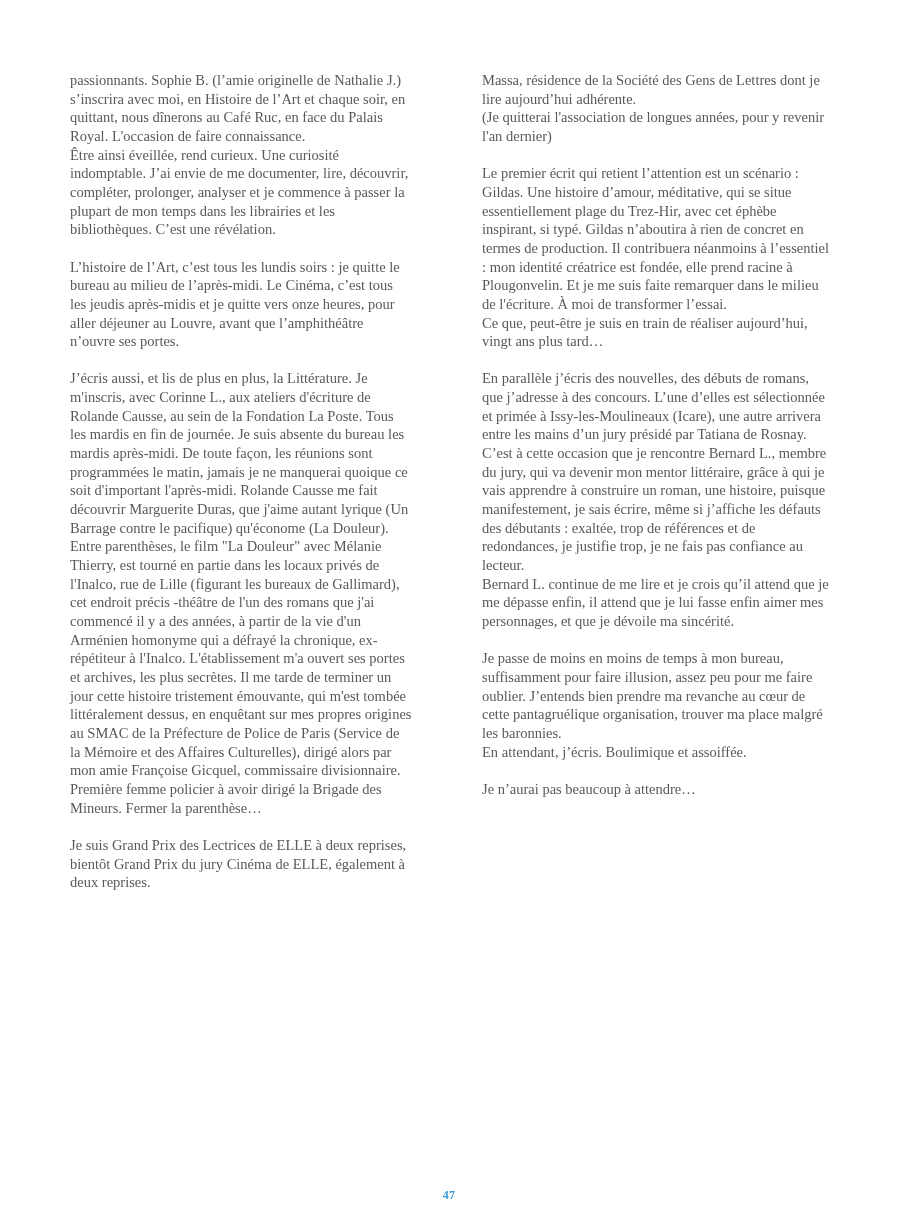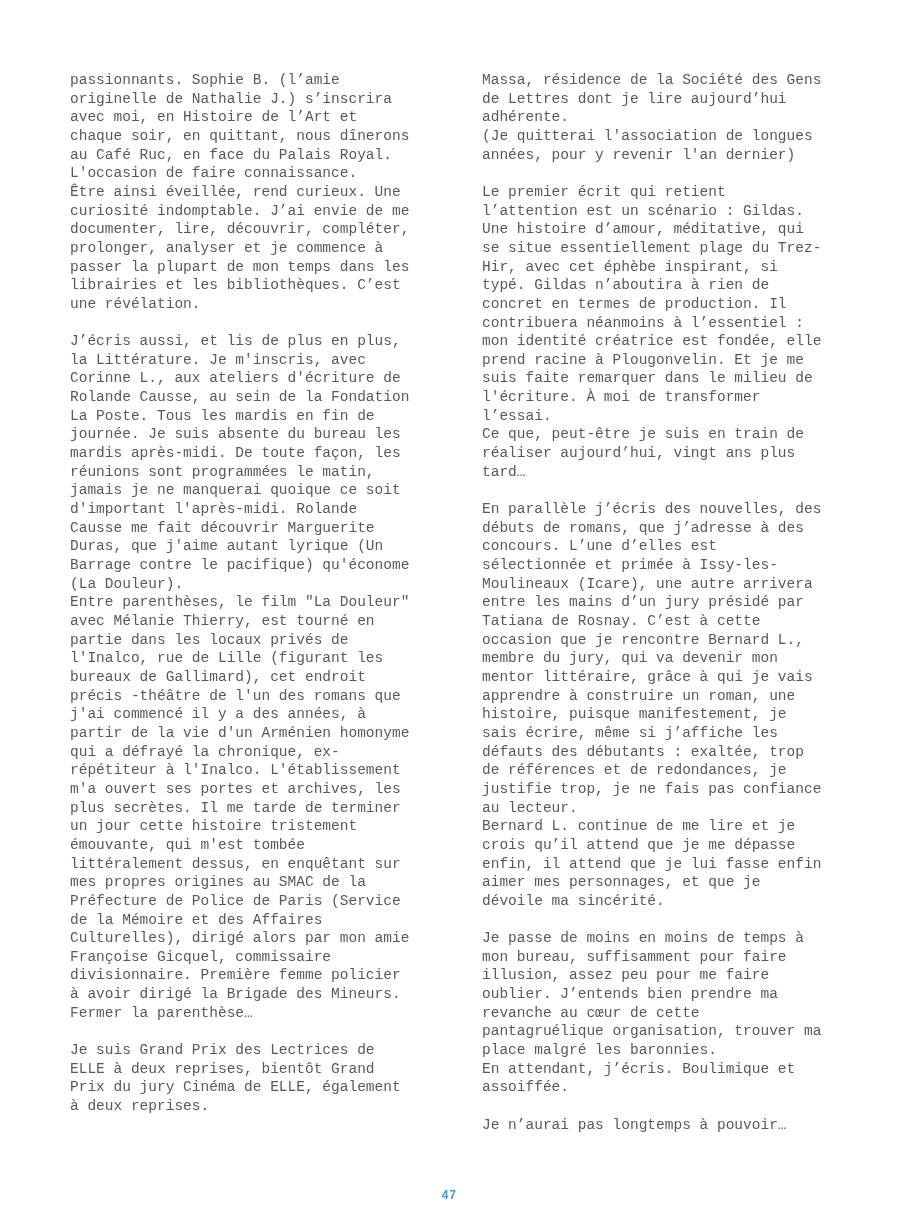--- a/index.html
+++ b/index.html
@@ -5,21 +5,21 @@
   html, body {
     margin: 0;
     padding: 0;
     background: #ffffff;
   }
   .page {
     position: relative;
     width: 898px;
     height: 1228px;
     background: #ffffff;
-    font-family: Liberation Mono, monospace;
+    font-family: Liberation Serif, serif;
     color: #58595c;
     overflow: hidden;
   }
   .column {
     position: absolute;
     top: 71px;
     font-size: 14.5px;
     line-height: 18.65px;
     text-align: left;
   }
@@ -46,29 +46,30 @@
     letter-spacing: 0.3px;
   }
 </style>
 </head>
 <body>
 
 <div class="page" style="color: rgb(88, 89, 92);">
   <div class="column column-left">
       <p>passionnants. Sophie B. (l’amie originelle de Nathalie J.) s’inscrira avec moi, en Histoire de l’Art et chaque soir, en quittant, nous dînerons au Café Ruc, en face du Palais Royal. L'occasion de faire connaissance.
 Être ainsi éveillée, rend curieux. Une curiosité indomptable. J’ai envie de me documenter, lire, découvrir, compléter, prolonger, analyser et je commence à passer la plupart de mon temps dans les librairies et les bibliothèques. C’est une révélation.</p>
+      <p>L’histoire de l’Art, c’est tous les lundis soirs : je quitte le bureau au milieu de l’après-midi. Le Cinéma, c’est tous les jeudis après-midis et je quitte vers onze heures, pour aller déjeuner au Louvre, avant que l’amphithéâtre n’ouvre ses portes.</p>
       <p>J’écris aussi, et lis de plus en plus, la Littérature. Je m'inscris, avec Corinne L., aux ateliers d'écriture de Rolande Causse, au sein de la Fondation La Poste. Tous les mardis en fin de journée. Je suis absente du bureau les mardis après-midi. De toute façon, les réunions sont programmées le matin, jamais je ne manquerai quoique ce soit d'important l'après-midi. Rolande Causse me fait découvrir Marguerite Duras, que j'aime autant lyrique (Un Barrage contre le pacifique) qu'économe (La Douleur).
 Entre parenthèses, le film "La Douleur" avec Mélanie Thierry, est tourné en partie dans les locaux privés de l'Inalco, rue de Lille (figurant les bureaux de Gallimard), cet endroit précis -théâtre de l'un des romans que j'ai commencé il y a des années, à partir de la vie d'un Arménien homonyme qui a défrayé la chronique, ex-répétiteur à l'Inalco. L'établissement m'a ouvert ses portes et archives, les plus secrètes. Il me tarde de terminer un jour cette histoire tristement émouvante, qui m'est tombée littéralement dessus, en enquêtant sur mes propres origines au SMAC de la Préfecture de Police de Paris (Service de la Mémoire et des Affaires Culturelles), dirigé alors par mon amie Françoise Gicquel, commissaire divisionnaire. Première femme policier à avoir dirigé la Brigade des Mineurs. Fermer la parenthèse…</p>
       <p>Je suis Grand Prix des Lectrices de ELLE à deux reprises, bientôt Grand Prix du jury Cinéma de ELLE, également à deux reprises.</p>
     </div>
   <div class="column column-right">
       <p>Massa, résidence de la Société des Gens de Lettres dont je lire aujourd’hui adhérente.
 (Je quitterai l'association de longues années, pour y revenir l'an dernier)</p>
       <p>Le premier écrit qui retient l’attention est un scénario : Gildas. Une histoire d’amour, méditative, qui se situe essentiellement plage du Trez-Hir, avec cet éphèbe inspirant, si typé. Gildas n’aboutira à rien de concret en termes de production. Il contribuera néanmoins à l’essentiel : mon identité créatrice est fondée, elle prend racine à Plougonvelin. Et je me suis faite remarquer dans le milieu de l'écriture. À moi de transformer l’essai.
 Ce que, peut-être je suis en train de réaliser aujourd’hui, vingt ans plus tard…</p>
       <p>En parallèle j’écris des nouvelles, des débuts de romans, que j’adresse à des concours. L’une d’elles est sélectionnée et primée à Issy-les-Moulineaux (Icare), une autre arrivera entre les mains d’un jury présidé par Tatiana de Rosnay. C’est à cette occasion que je rencontre Bernard L., membre du jury, qui va devenir mon mentor littéraire, grâce à qui je vais apprendre à construire un roman, une histoire, puisque manifestement, je sais écrire, même si j’affiche les défauts des débutants : exaltée, trop de références et de redondances, je justifie trop, je ne fais pas confiance au lecteur.
 Bernard L. continue de me lire et je crois qu’il attend que je me dépasse enfin, il attend que je lui fasse enfin aimer mes personnages, et que je dévoile ma sincérité.</p>
       <p>Je passe de moins en moins de temps à mon bureau, suffisamment pour faire illusion, assez peu pour me faire oublier. J’entends bien prendre ma revanche au cœur de cette pantagruélique organisation, trouver ma place malgré les baronnies.
 En attendant, j’écris. Boulimique et assoiffée.</p>
-      <p>Je n’aurai pas longtemps à pouvoir…</p>
+      <p>Je n’aurai pas beaucoup à attendre…</p>
     </div>
   <div class="page-number" style="color: rgb(58, 155, 213);">47</div>
 </div>
 
 </body></html>

